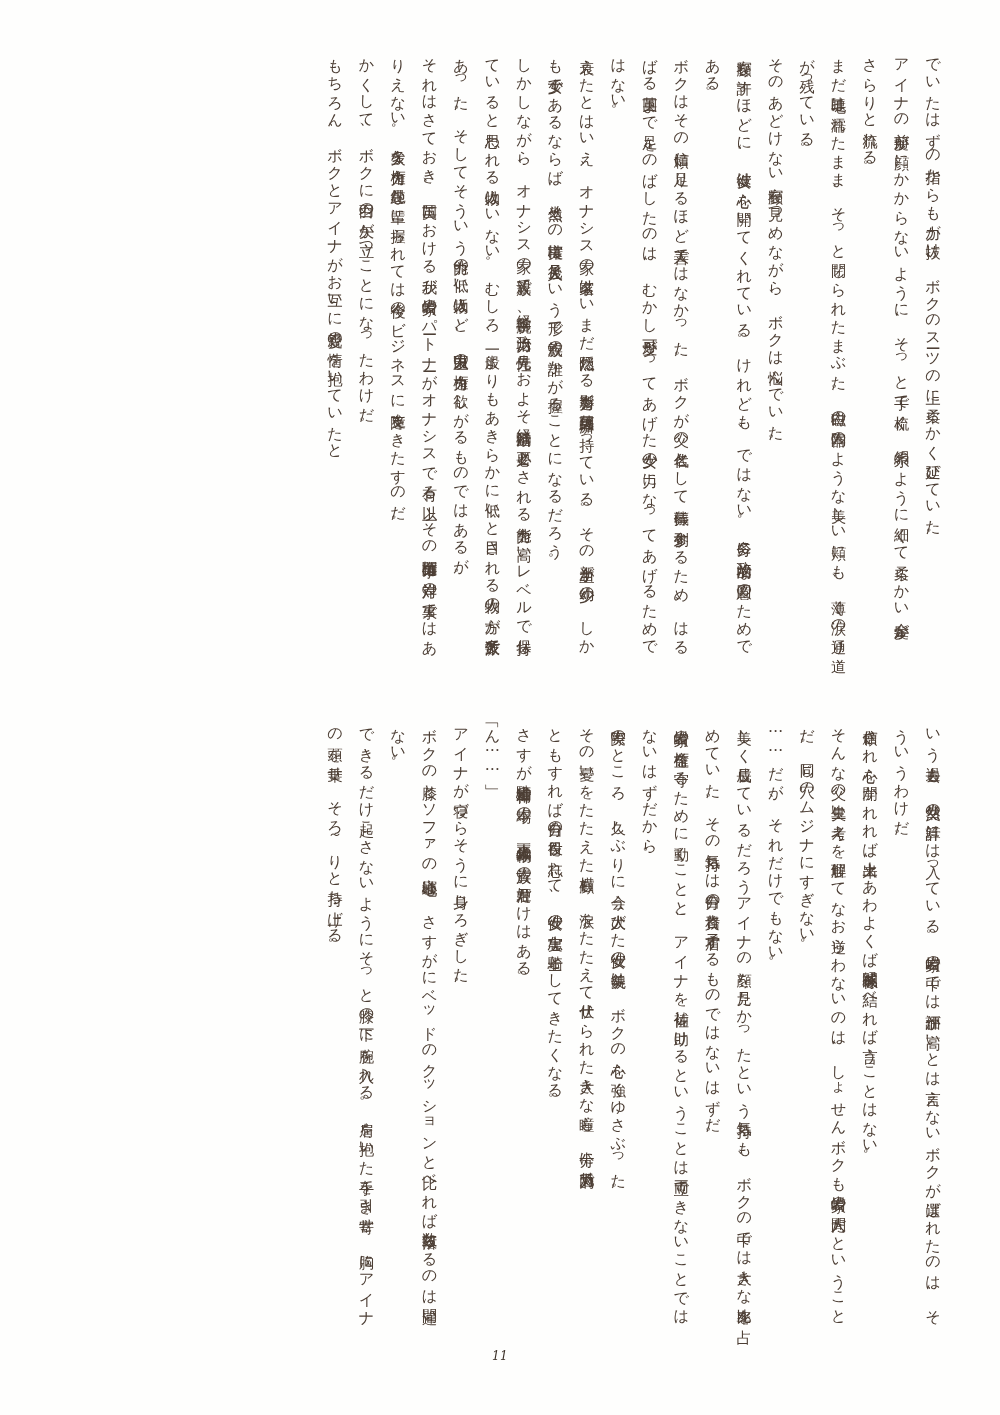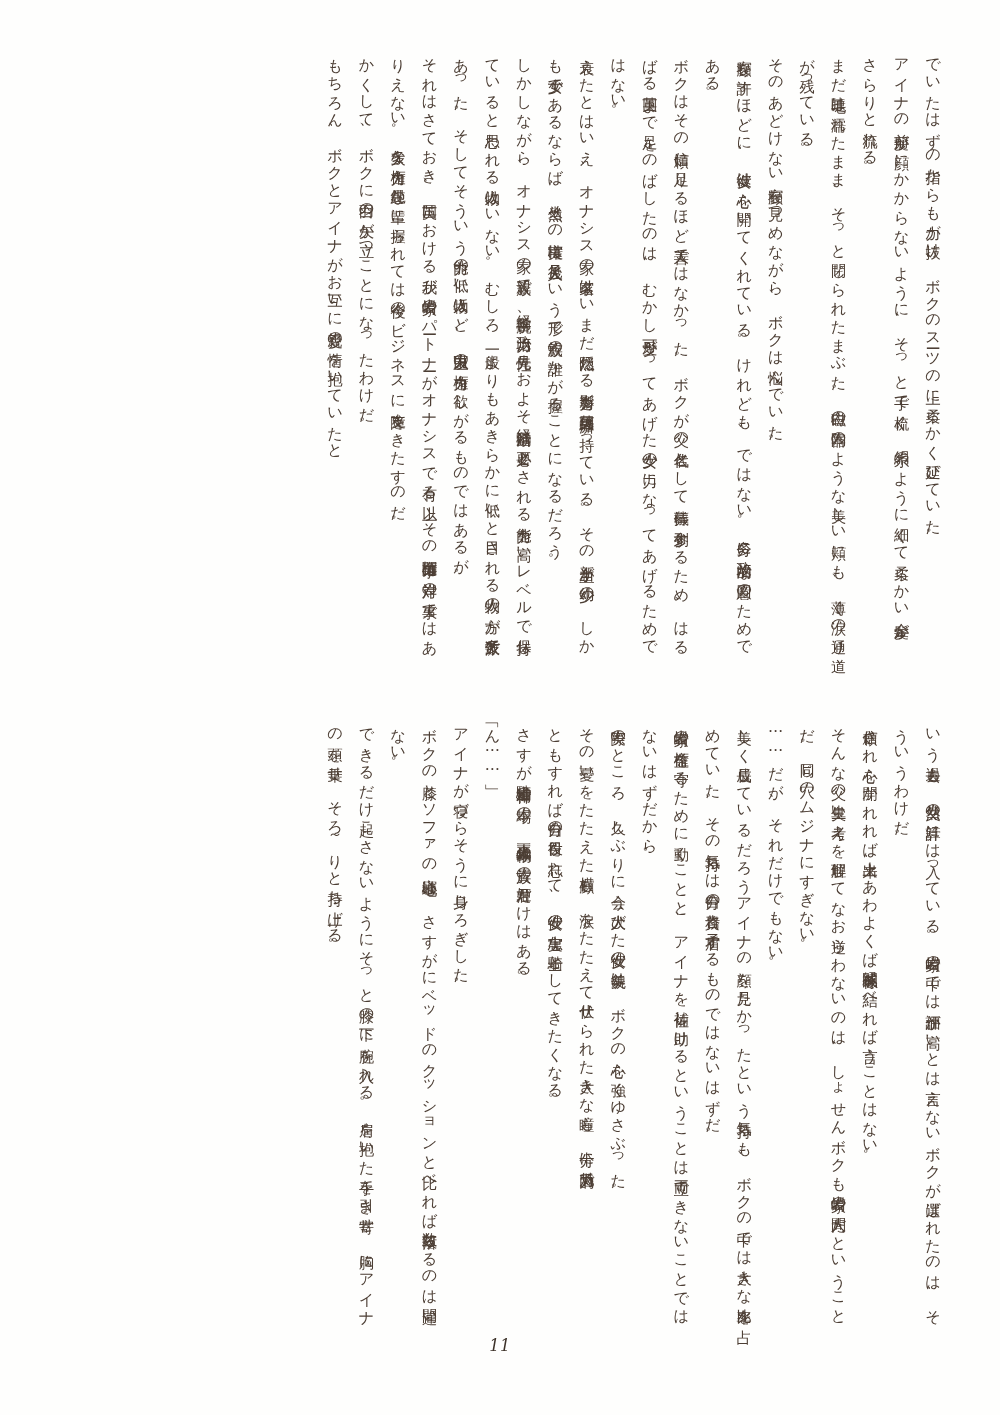--- a/index.html
+++ b/index.html
@@ -42,27 +42,27 @@
   
   #block-lower {
     top: 718px;
     right: 52px;
     height: 600px;
     width: 880px;
   }
 
   .page-number {
     position: absolute;
-    bottom: 60px;
+    bottom: 52px;
     left: 0;
     right: 0;
     text-align: center;
     font-family: "DejaVu Serif", "Liberation Serif", serif;
     font-style: italic;
-    font-size: 16px;
+    font-size: 12px;
     color: #3d3229;
     letter-spacing: 0.04em;
   }
 </style>
 </head>
 <body>
 
 <div class="page">
 
   <div class="vblock" id="block-upper">でいたはずの指からも力が抜け、ボクのスーツの上に柔らかく延びていた。

